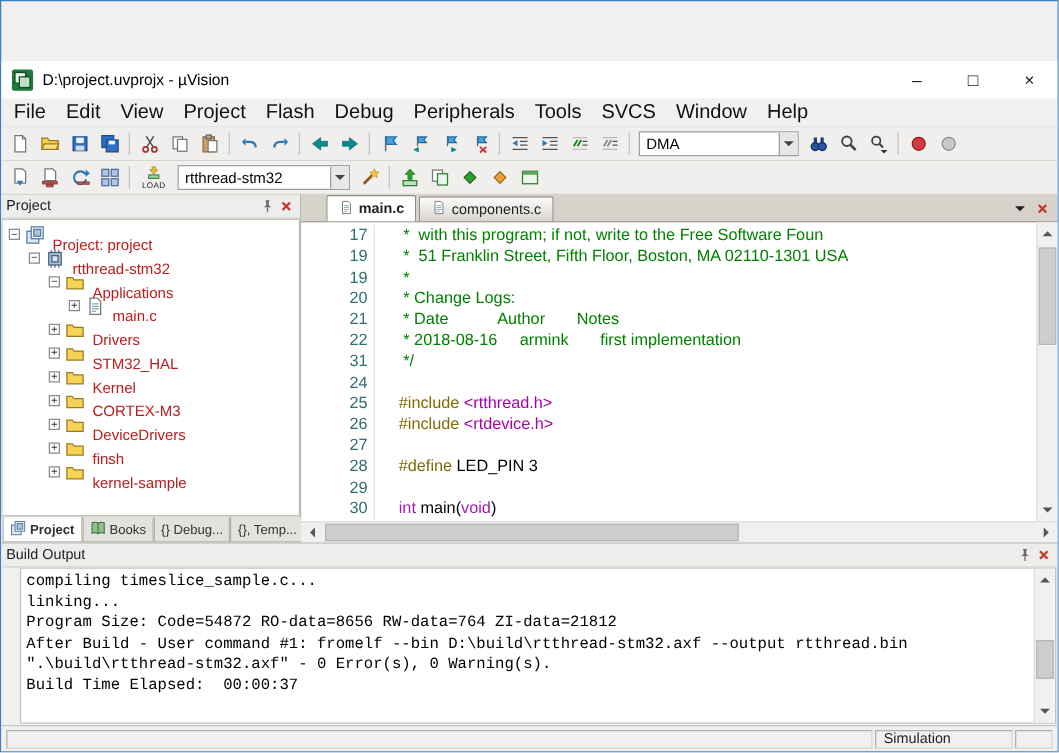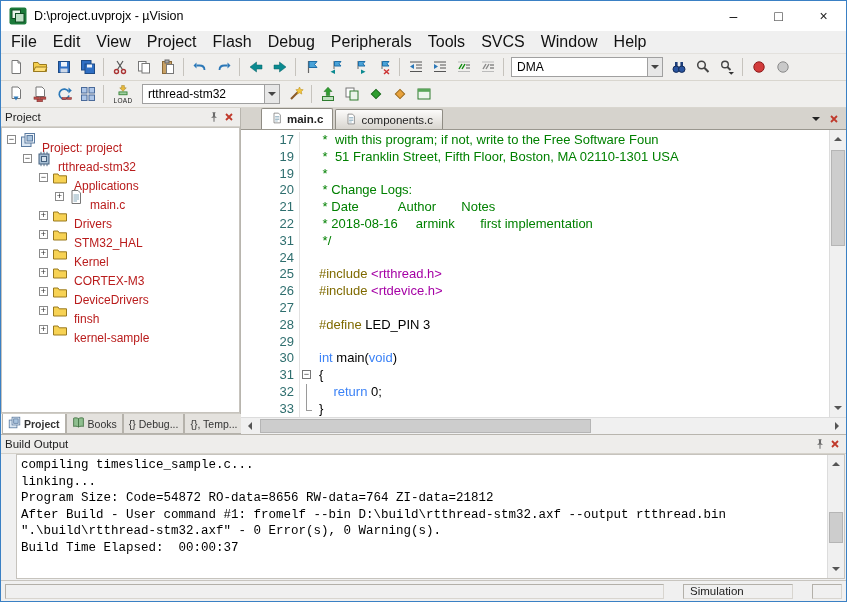--- a/index.html
+++ b/index.html
@@ -1,35 +1,35 @@
 <!DOCTYPE html>
 <html><head>
 <meta charset="utf-8">
 <style>
   *{box-sizing:border-box;margin:0;padding:0;}
   html,body{margin:0;padding:0;}
   body{font-family:"Liberation Sans",sans-serif;background:#fff;}
   .window{width:847px;height:602px;border:1px solid #3a80c4;background:#f0f0f0;display:flex;flex-direction:column;overflow:hidden;}
 
   
-  .titlebar{flex:0 0 30px;background:#fff;display:flex;align-items:center;}
+  .titlebar{flex:0 0 30px;background:#fff;display:flex;align-items:center;margin-top:48px;}
   .app-icon{width:18px;height:18px;margin:0 7px 0 8px;flex:0 0 18px;}
   .title-text{font-size:12.5px;color:#000;white-space:nowrap;}
   .wincontrols{margin-left:auto;display:flex;height:100%;}
   .wbtn{width:45px;height:100%;display:flex;align-items:center;justify-content:center;font-size:14px;color:#222;}
 
   
   .menubar{flex:0 0 21px;background:#f0f0f0;display:flex;align-items:center;padding-left:2px;border-bottom:1px solid #e3e1dd;}
   .mitem{font-size:16px;padding:2px 8px;color:#111;white-space:nowrap;}
 
   
   .toolbar{flex:0 0 27px;background:#f0efed;border-bottom:1px solid #d9d6cf;display:flex;align-items:center;padding-left:3px;gap:1px;}
   .tbtn{width:23px;height:22px;display:inline-flex;align-items:center;justify-content:center;flex:0 0 auto;}
   .tsep{width:1px;height:18px;background:#c6c3bd;margin:0 3px;flex:0 0 1px;}
-  .combo{height:20px;background:#fff;border:1px solid #a0a0a0;display:inline-flex;align-items:center;margin:0 3px;width:152px;flex:0 0 auto;}
+  .combo{height:20px;background:#fff;border:1px solid #a0a0a0;display:inline-flex;align-items:center;margin:0 3px;width:128px;flex:0 0 auto;}
   .combo-val{flex:1;font-size:12px;padding:0 5px;white-space:nowrap;overflow:hidden;color:#000;}
   .combo-btn{width:15px;height:100%;background:#e7e7e7;border-left:1px solid #a0a0a0;display:flex;align-items:center;justify-content:center;}
   .combo-btn::after{content:'';border:4px solid transparent;border-top-color:#444;margin-top:4px;}
   .combo.combo-target{width:138px;}
   .load-btn{width:30px;flex-direction:column;}
   .load-btn svg{width:16px;height:13px;}
   .load-lbl{font-size:6.5px;line-height:6px;color:#222;letter-spacing:0.3px;}
 
   
   .main{flex:1;display:flex;min-height:0;}
@@ -60,21 +60,21 @@
   .doc-list-btn::after{content:'';border:4px solid transparent;border-top-color:#222;margin-top:4px;}
   .codewrap{flex:1;display:flex;min-height:0;background:#fff;}
   .codearea{flex:1;overflow:hidden;padding-top:2px;min-width:0;}
   .crow{display:flex;height:16.8px;line-height:16.8px;font-family:Liberation Sans, sans-serif;font-size:13px;white-space:pre;}
   .lnum{width:58px;flex:0 0 58px;text-align:right;color:#2e6e6e;padding-right:5px;}
   .fold{width:14px;flex:0 0 14px;border-left:1px solid #e2e2e2;position:relative;}
   .foldbox{position:absolute;left:2px;top:3px;width:9px;height:9px;border:1px solid #777;background:#fff;font-size:9px;line-height:7px;display:flex;align-items:center;justify-content:center;color:#333;}
   .fold-line::after{content:'';position:absolute;left:6px;top:0;bottom:0;width:1px;background:#9a9a9a;}
   .fold-end::after{content:'';position:absolute;left:6px;top:0;height:9px;width:5px;border-left:1px solid #9a9a9a;border-bottom:1px solid #9a9a9a;}
   .ctext{padding-left:6px;}
-  .com{color:#008000}.pp{color:#7f6a00}.inc{color:#a500a5}.kw{color:#3b82f6}
+  .com{color:#008000}.pp{color:#7f6a00}.inc{color:#a500a5}.kw{color:#a21caf}
 
   
   .vscroll{width:17px;flex:0 0 17px;background:#f0f0f0;border-left:1px solid #dcdcdc;display:flex;flex-direction:column;}
   .sbtn{height:17px;flex:0 0 17px;display:flex;align-items:center;justify-content:center;background:#f0f0f0;}
   .sbtn.up::after{content:'';border:4px solid transparent;border-bottom-color:#555;margin-bottom:3px;}
   .sbtn.down::after{content:'';border:4px solid transparent;border-top-color:#555;margin-top:3px;}
   .sbtn.left{width:17px;flex:0 0 17px;height:100%;}
   .sbtn.left::after{content:'';border:4px solid transparent;border-right-color:#555;margin-right:3px;}
   .sbtn.right{width:17px;flex:0 0 17px;height:100%;}
   .sbtn.right::after{content:'';border:4px solid transparent;border-left-color:#555;margin-left:3px;}
@@ -83,21 +83,21 @@
   .hscroll{flex:0 0 17px;background:#f0f0f0;border-top:1px solid #dcdcdc;display:flex;}
   .htrack{flex:1;position:relative;}
   .hthumb{position:absolute;top:1px;bottom:1px;background:#cdcdcd;border:1px solid #b5b5b5;}
 
   
   .build-panel{flex:0 0 146px;display:flex;flex-direction:column;border-top:1px solid #b8b5ae;background:#f0f0f0;}
   .build-body{flex:1;display:flex;min-height:0;border:1px solid #c6c3bd;margin:0 1px 1px 15px;background:#fff;}
   .build-lines{flex:1;overflow:hidden;font-family:"Liberation Mono","DejaVu Sans Mono",monospace;font-size:12.5px;line-height:16.5px;padding:2px 0 0 4px;white-space:pre;color:#000;min-width:0;}
 
   
-  .statusbar{flex:0 0 21px;background:#f0f0f0;border-top:1px solid #c8c5bf;display:flex;align-items:center;padding:2px 4px;font-size:11.5px;gap:19px;}
+  .statusbar{flex:0 0 21px;background:#f0f0f0;border-top:1px solid #c8c5bf;display:flex;align-items:center;padding:2px 4px;font-size:11.5px;gap:2px;}
   .sb-left{flex:1;height:15px;border:1px solid #d8d5cf;border-top-color:#b3b0a9;border-left-color:#b3b0a9;}
   .sb-sim{width:110px;height:15px;border:1px solid #d8d5cf;border-top-color:#b3b0a9;border-left-color:#b3b0a9;display:flex;align-items:center;padding:0 6px;color:#222;}
   .sb-end{width:30px;height:15px;border:1px solid #d8d5cf;border-top-color:#b3b0a9;border-left-color:#b3b0a9;}
 </style>
 </head>
 <body>
 
 <div class="window">
 
   <div class="titlebar">

